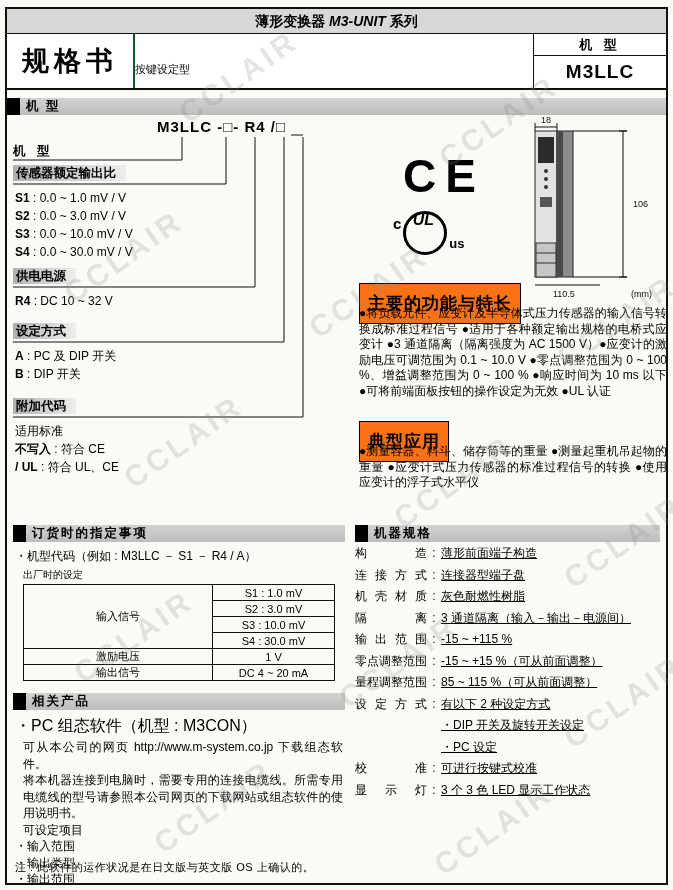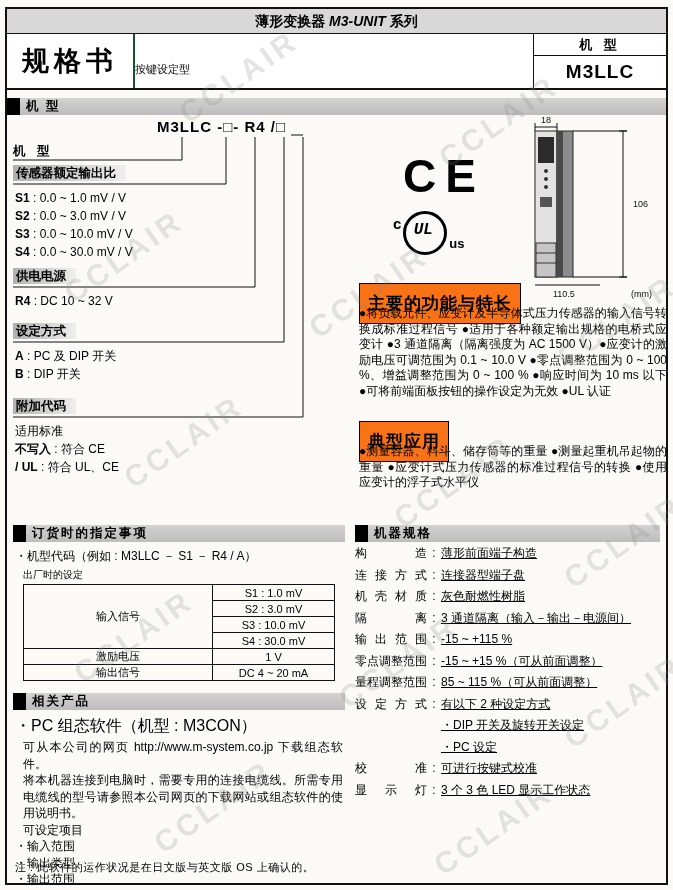--- a/index.html
+++ b/index.html
@@ -48,21 +48,21 @@
   .mc-label.plain{letter-spacing:4px;}
   .mc-label.shaded{display:inline-block;background:linear-gradient(to right,#b0b0b0,#efefef);
                    padding:0 10px 0 3px;}
   .mc-item{line-height:18px;padding-left:2px;white-space:nowrap;}
   .mc-item b{font-weight:bold;}
 
   .ce-mark{position:absolute;left:396px;top:34px;font-size:46px;font-weight:bold;letter-spacing:9px;z-index:2;}
   .ul-mark{position:absolute;left:386px;top:96px;display:flex;align-items:center;z-index:2;}
   .ul-c{font-size:15px;font-weight:bold;align-self:flex-start;margin-top:4px;}
   .ul-circle{width:38px;height:38px;border:3px solid #000;border-radius:50%;display:flex;
-             align-items:center;justify-content:center;margin:0 2px;font-family:Liberation Mono, monospace;}
+             align-items:flex-start;justify-content:center;margin:0 2px;}
   .ul-txt{font-size:16px;font-weight:bold;font-style:italic;transform:translate(-2px,-3px);}
   .ul-us{font-size:13px;font-weight:bold;align-self:flex-end;margin-bottom:4px;}
 
   .drawing{position:absolute;left:498px;top:0;z-index:2;}
   .dim-text{font-size:9px;fill:#111;font-family:"Liberation Sans",sans-serif;}
 
   .feat-box,.app-box{position:absolute;left:352px;border:1px solid #000;padding:8px 8px;
                      font-size:17px;font-weight:bold;background:#f97316;z-index:2;letter-spacing:1px;}
   .feat-box{top:168px;}
   .app-box{top:306px;}

